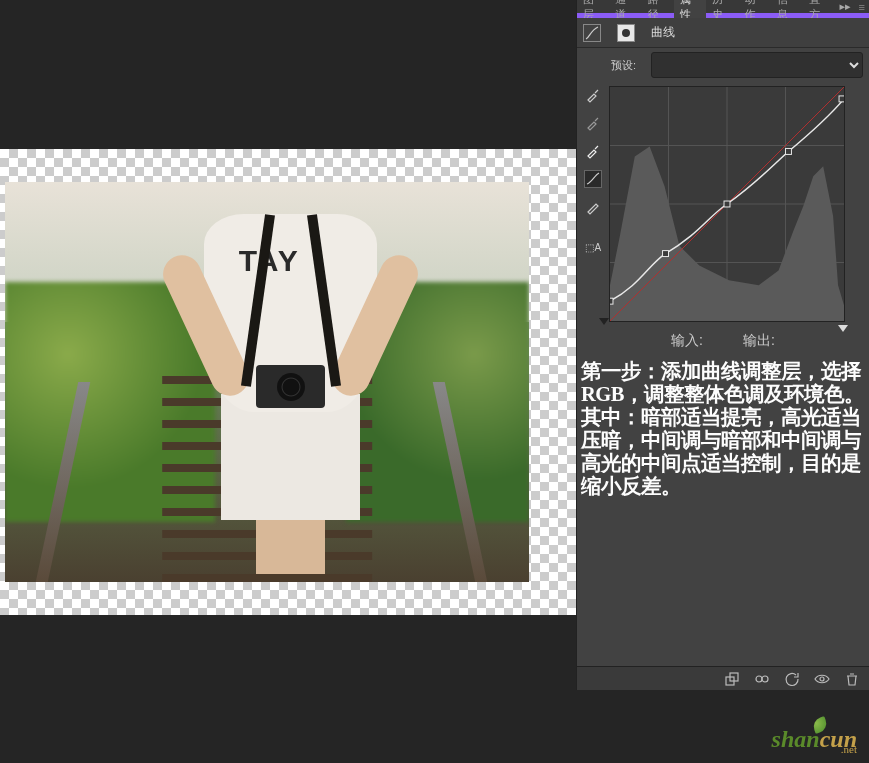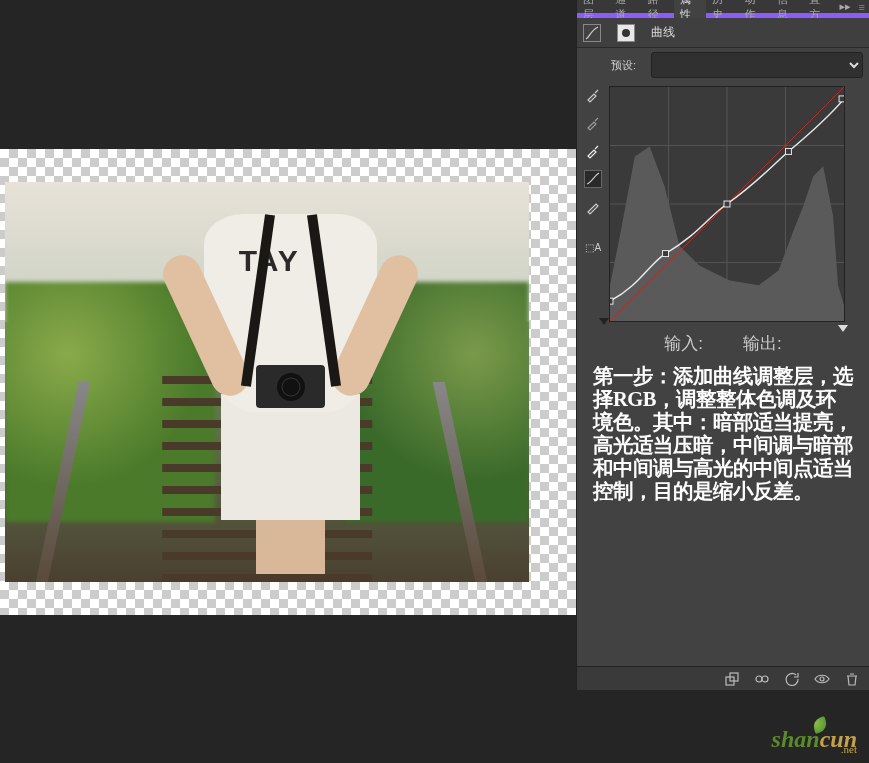--- a/index.html
+++ b/index.html
@@ -198,27 +198,27 @@
   border-right: 5px solid transparent;
   border-top: 7px solid #ddd;
 }
 
 
 .io-row {
   display: flex;
   justify-content: center;
   gap: 40px;
   padding: 6px 0 10px;
-  font-size: 17px;
+  font-size: 14px;
   color: #ccc;
 }
 
 
 .instructions {
-  padding: 0 16px;
+  padding: 0 4px;
   font-family: "SimSun", serif;
   font-size: 20.5px;
   line-height: 23px;
   color: #fdfdfd;
   font-weight: bold;
   letter-spacing: -0.5px;
 }
 
 
 .panel-bottom {

